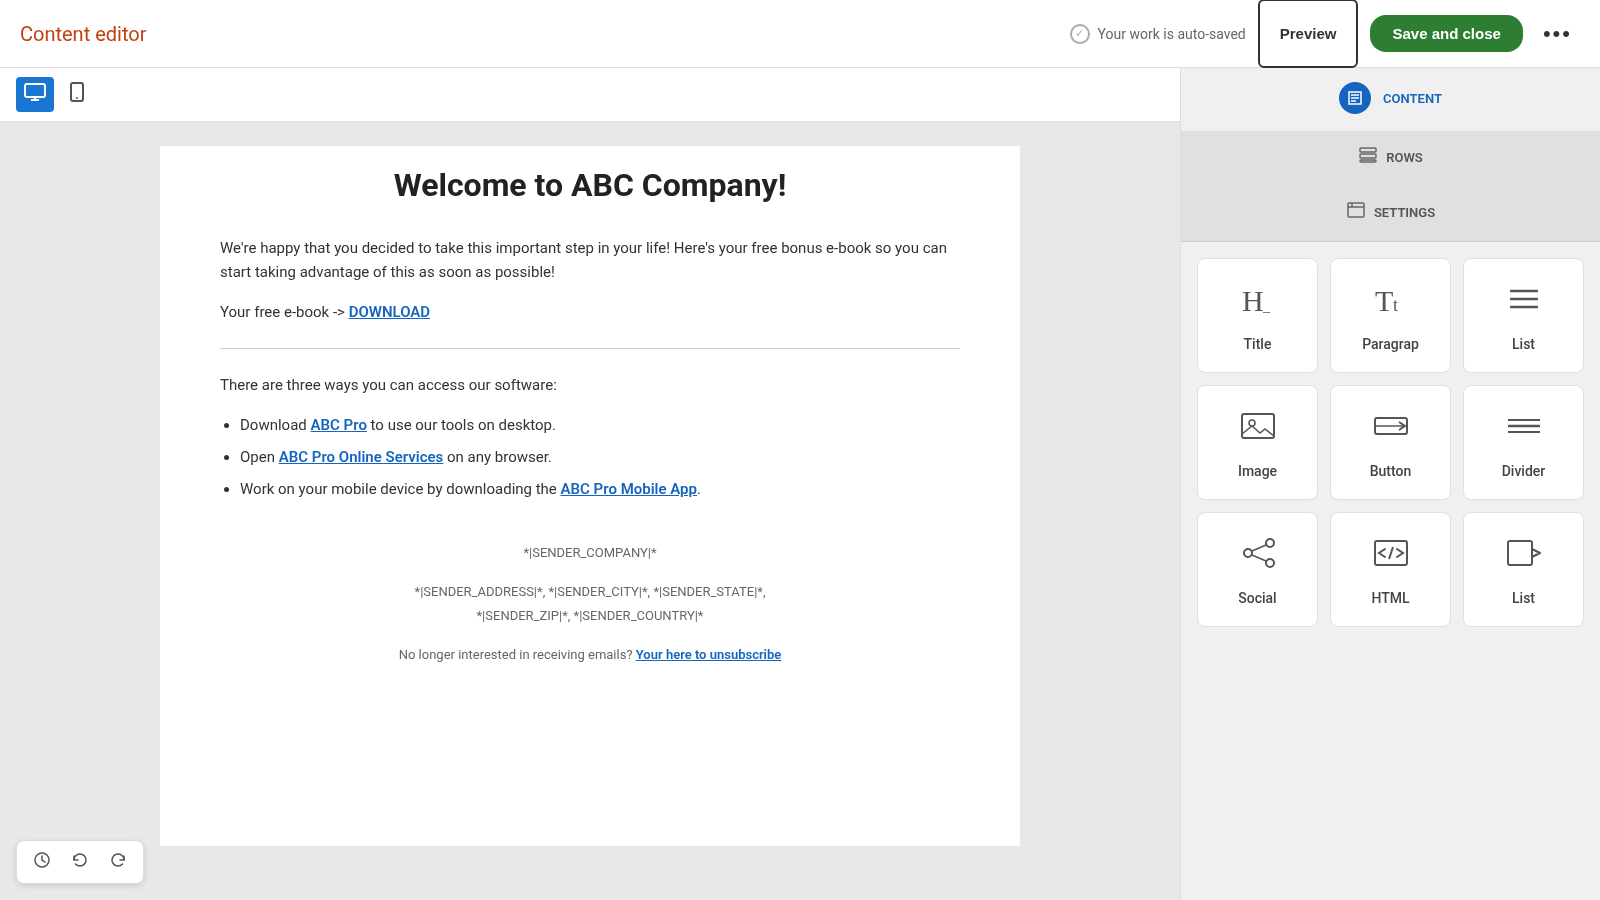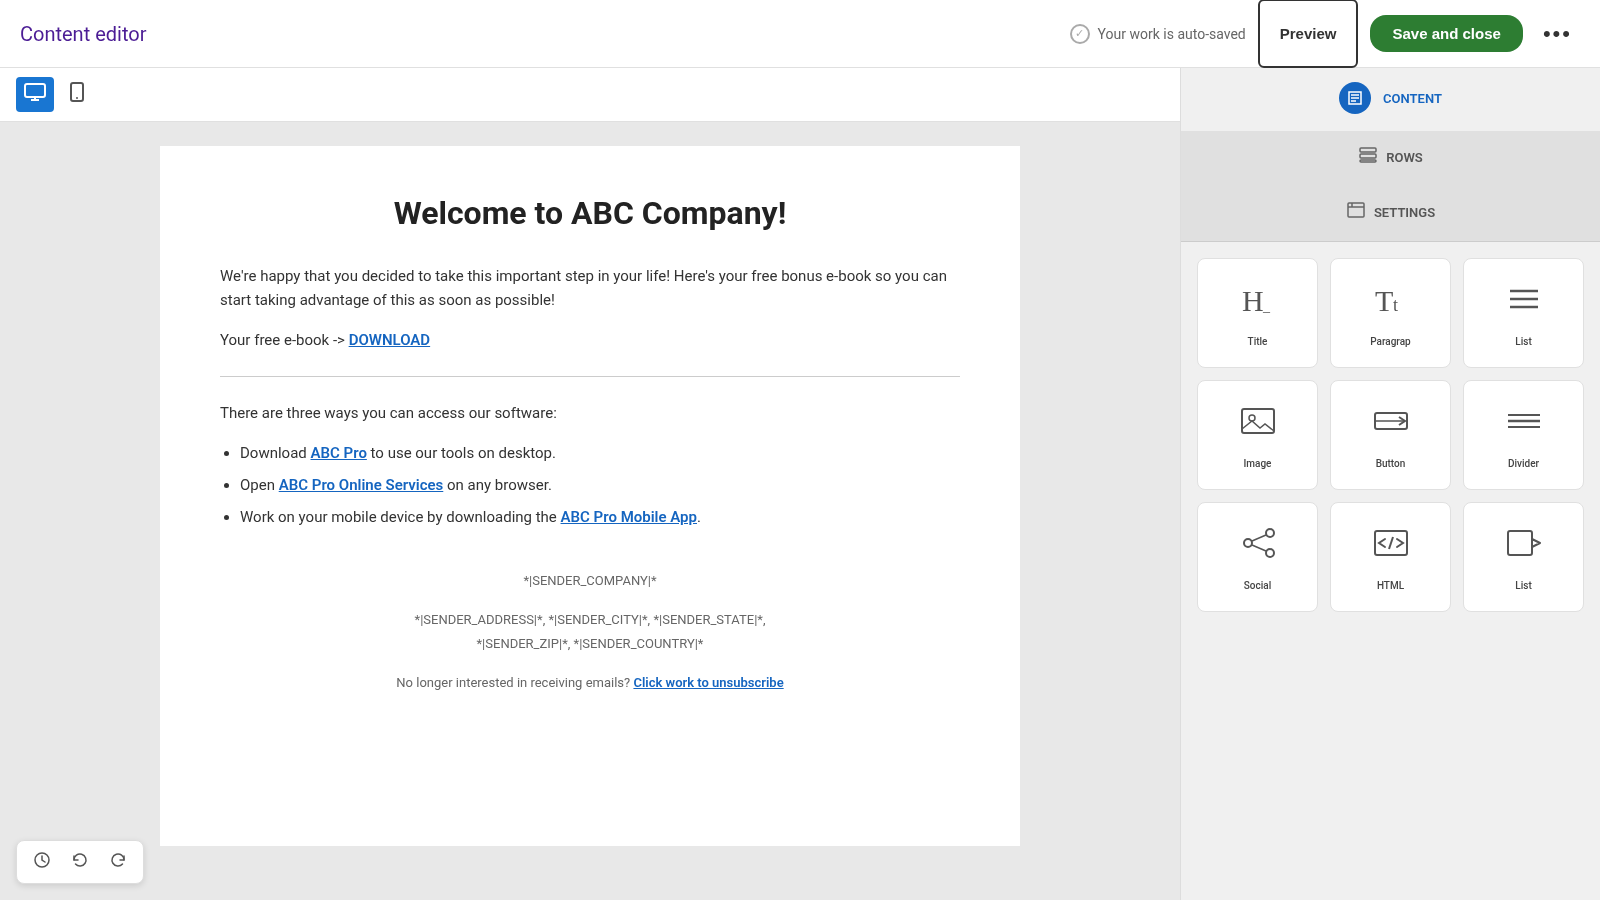--- a/index.html
+++ b/index.html
@@ -4,41 +4,41 @@
   <style>
     * { box-sizing: border-box; margin: 0; padding: 0; }
     body { font-family: -apple-system, BlinkMacSystemFont, 'Segoe UI', Roboto, sans-serif; background: #f5f5f5; height: 900px; overflow: hidden; }
 
     
     .topbar {
       display: flex; align-items: center; justify-content: space-between;
       height: 68px; background: #fff; border-bottom: 1px solid #e0e0e0;
       padding: 0 20px; position: fixed; top: 0; left: 0; right: 0; z-index: 100;
     }
-    .topbar-title { font-size: 20px; font-weight: 400; color: #4c1d95; }
+    .topbar-title { font-size: 20px; font-weight: 400; color: #c2410c; }
     .topbar-right { display: flex; align-items: center; gap: 12px; }
     .autosave { display: flex; align-items: center; gap: 8px; color: #666; font-size: 14px; }
     .autosave-icon { width: 20px; height: 20px; border-radius: 50%; border: 2px solid #aaa; display: flex; align-items: center; justify-content: center; color: #aaa; font-size: 11px; }
     .btn-preview { background: #fff; border: 2px solid #333; color: #333; padding: 24px 20px; border-radius: 6px; font-size: 15px; font-weight: 600; cursor: pointer; }
     .btn-save { background: #2d7d32; border: none; color: #fff; padding: 10px 22px; border-radius: 16px; font-size: 15px; font-weight: 600; cursor: pointer; }
     .btn-more { background: none; border: none; font-size: 22px; cursor: pointer; color: #333; letter-spacing: 2px; padding: 4px 8px; }
 
     
     .main-layout { display: flex; margin-top: 68px; height: calc(900px - 68px); }
 
     
     .canvas-area { flex: 1; background: #e8e8e8; overflow-y: auto; position: relative; }
 
     
     .device-bar { background: #fff; border-bottom: 1px solid #e0e0e0; padding: 8px 16px; display: flex; align-items: center; gap: 8px; }
     .device-btn { background: none; border: none; cursor: pointer; padding: 6px 8px; border-radius: 4px; color: #555; font-size: 18px; }
     .device-btn.active { background: #1976d2; color: #fff; border-radius: 4px; }
 
     
-    .email-canvas { max-width: 860px; margin: 24px auto; background: #fff; padding: 48px 60px; min-height: 700px; }
+    .email-canvas { max-width: 860px; margin: 24px auto; background: #fff; padding: 20px 60px; min-height: 700px; }
     .email-title { font-size: 32px; font-weight: 700; color: #222; text-align: center; margin-bottom: 32px; }
     .email-body { font-size: 15px; color: #333; line-height: 1.6; }
     .email-body p { margin-bottom: 16px; }
     .email-link { color: #1565c0; text-decoration: underline; font-weight: 600; }
     .email-divider { border: none; border-top: 1px solid #ccc; margin: 24px 0; }
     .email-list { list-style: disc; padding-left: 20px; margin-bottom: 32px; }
     .email-list li { margin-bottom: 8px; font-size: 15px; color: #333; }
     .email-footer { text-align: center; font-size: 13px; color: #666; line-height: 1.8; margin-top: 40px; }
     .email-footer a { color: #1565c0; text-decoration: underline; }
 
@@ -55,21 +55,21 @@
     .panel-tab.active { background: #f0f0f0; color: #1565c0; border-bottom: 3px solid transparent; }
     .panel-tab-icon { font-size: 18px; }
 
     
     .tab-indicator { width: 32px; height: 32px; background: #1565c0; border-radius: 50%; display: flex; align-items: center; justify-content: center; color: #fff; font-size: 18px; margin-right: 4px; }
 
     
     .content-grid { display: grid; grid-template-columns: repeat(3, 1fr); gap: 12px; padding: 16px; overflow-y: auto; }
     .content-item { background: #fff; border-radius: 8px; border: 1px solid #e0e0e0; display: flex; flex-direction: column; align-items: center; justify-content: center; padding: 20px 12px; cursor: pointer; gap: 12px; transition: box-shadow 0.15s; }
     .content-item-icon { font-size: 32px; color: #555; line-height: 1; }
-    .content-item-label { font-size: 10px; color: #444; font-weight: 500; }
+    .content-item-label { font-size: 14px; color: #444; font-weight: 500; }
   </style>
 </head>
 <body>
 
 <div class="topbar">
   <span class="topbar-title">Content editor</span>
   <div class="topbar-right">
     <div class="autosave">
       <div class="autosave-icon">✓</div>
       <span>Your work is auto-saved</span>
@@ -125,21 +125,21 @@
           </li>
         </ul>
 
         <div class="email-footer">
           <p>*|SENDER_COMPANY|*</p>
           <p>
             <span>*|SENDER_ADDRESS|*, *|SENDER_CITY|*, *|SENDER_STATE|*,</span><br>
             <span>*|SENDER_ZIP|*, *|SENDER_COUNTRY|*</span>
           </p>
           <p style="margin-top:16px;">
-            <span>No longer interested in receiving emails? </span><a href="#" class="email-link">Click work to unsubscribe</a>
+            <span>No longer interested in receiving emails? </span><a href="#" class="email-link">Your here to unsubscribe</a>
           </p>
         </div>
       </div>
     </div>
   </div>
 
   <div class="right-panel">
 
     <div class="panel-tabs">
       <div class="panel-tab active">

